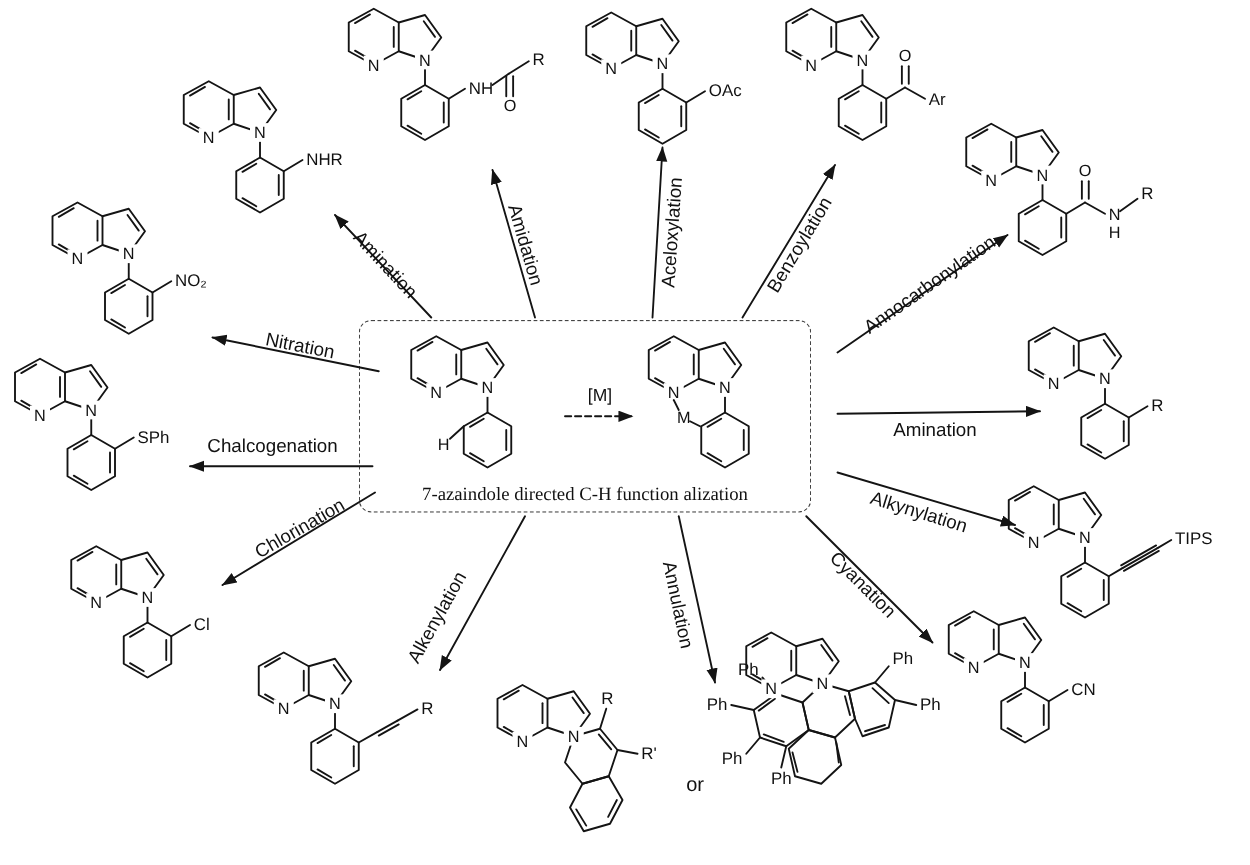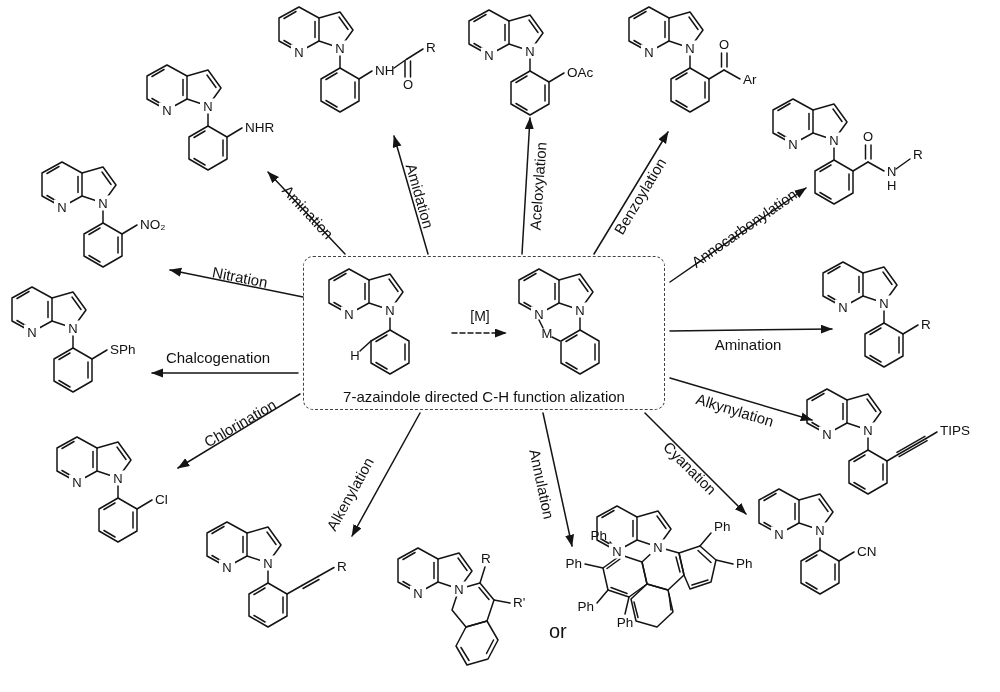--- a/index.html
+++ b/index.html
@@ -4,25 +4,25 @@
 <style>
   html,body{margin:0;padding:0;background:#fff;}
   #canvas{position:relative;width:1000px;height:692px;background:#fff;overflow:hidden;
           font-family:"Liberation Sans",sans-serif;color:#111;}
   svg.struct{position:absolute;overflow:visible;}
   .bond{stroke:#141414;stroke-width:1.5;fill:none;stroke-linejoin:round;stroke-linecap:round;}
   .mask{fill:#fff;stroke:none;}
   text.atom{font:13px "Liberation Sans",sans-serif;fill:#111;}
   text.sub{font:13.5px "Liberation Sans",sans-serif;fill:#111;}
   .rxn-label{position:absolute;font-size:15px;white-space:nowrap;transform:translate(-50%,-50%);}
-  #center-box{position:absolute;left:303px;top:256px;width:362px;height:154px;
-              border:1.6px dashed #444;border-radius:10px;box-sizing:border-box;}
+  #center-box{position:absolute;left:287px;top:256px;width:362px;height:154px;
+              border:1.6px dashed #444;border-radius:10px;box-sizing:border-box;font-family:Liberation Serif, serif;}
   #caption{position:absolute;left:0;bottom:4px;width:100%;text-align:center;font-size:15px;}
   #metal-label{position:absolute;left:480px;top:316px;transform:translate(-50%,-50%);font-size:14px;}
-  #or-label{position:absolute;left:549px;top:620px;font-size:20px;}
+  #or-label{position:absolute;left:549px;top:620px;font-size:16px;}
   #arrows{position:absolute;left:0;top:0;pointer-events:none;}
 </style>
 </head>
 <body>
 
 <div id="canvas">
 
   
   <svg width="0" height="0">
     <defs>

